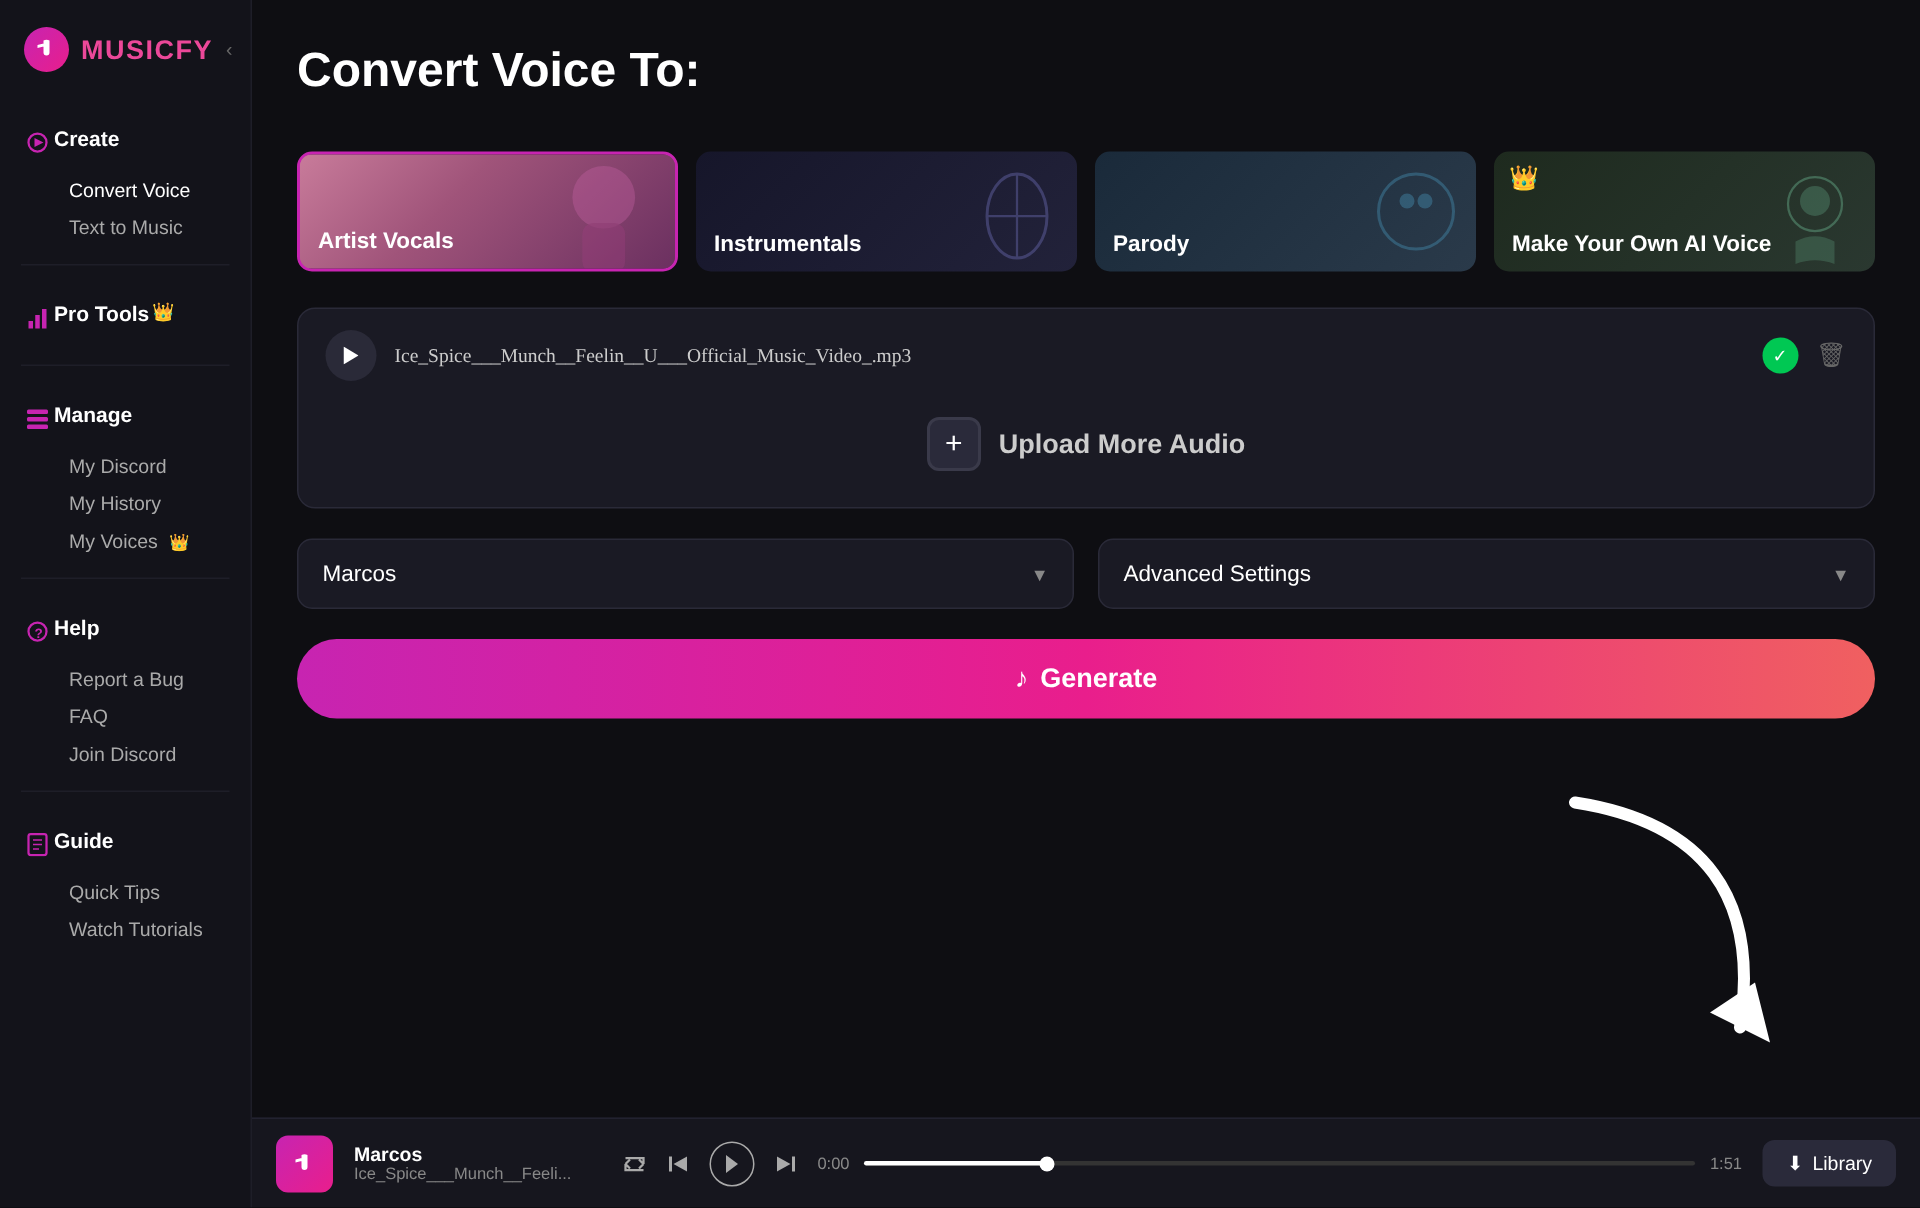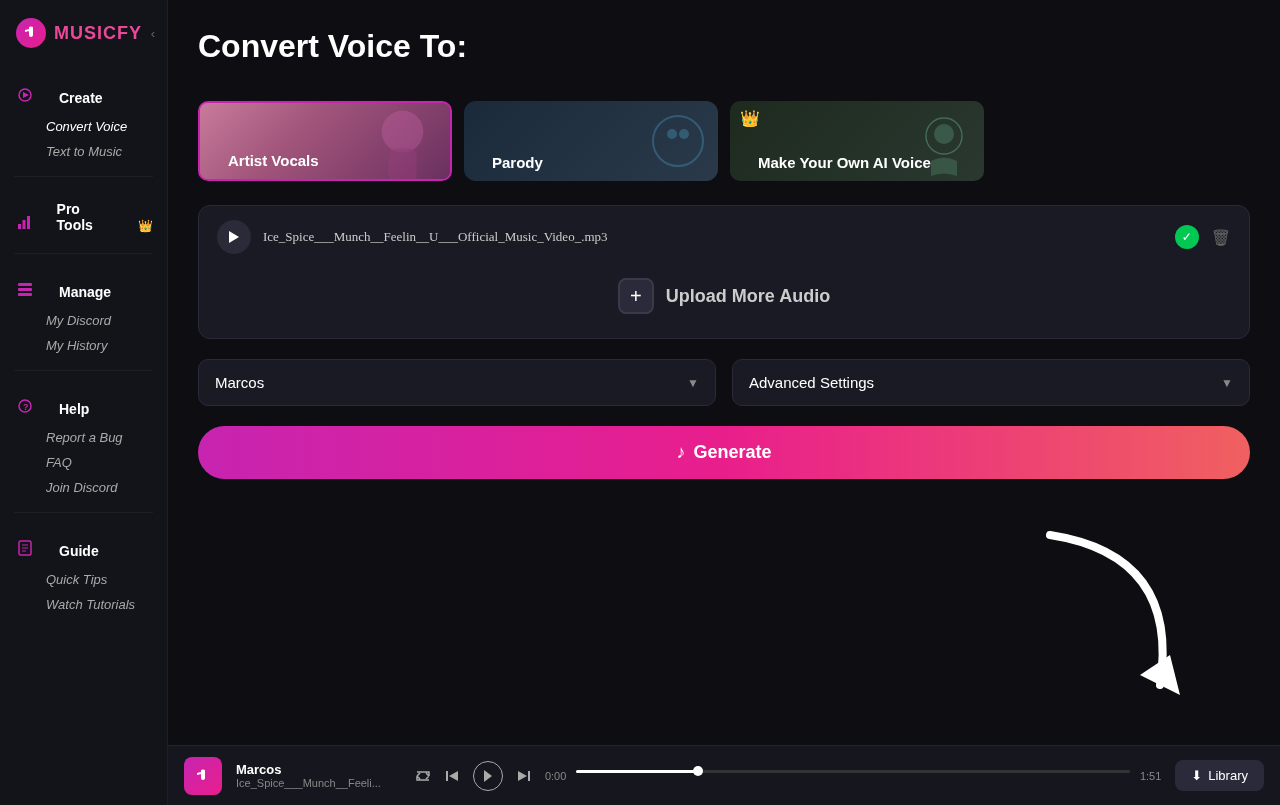--- a/index.html
+++ b/index.html
@@ -55,22 +55,22 @@
       color: #666;
       cursor: pointer;
       font-size: 13px;
     }
 
     .sidebar-section {
       padding: 10px 0 6px 0;
     }
     .sidebar-section-header {
       display: flex;
-      align-items: flex-end;
-      gap: 23px;
+      align-items: flex-start;
+      gap: 0;
       padding: 8px 14px;
       cursor: pointer;
     }
     .sidebar-section-icon {
       width: 22px;
       height: 22px;
       display: flex;
       align-items: center;
       justify-content: center;
       font-size: 15px;
@@ -82,21 +82,20 @@
       color: #fff;
     }
     .crown-icon { font-size: 12px; margin-left: 2px; }
 
     .sidebar-item {
       padding: 5px 14px 5px 46px;
       font-size: 13px;
       color: #aaa;
       cursor: pointer;
       border-radius: 4px;
-      font-style: italic;
     }
     .sidebar-item.active { color: #fff; }
 
     .sidebar-divider {
       height: 1px;
       background: #1e1e28;
       margin: 6px 14px;
     }
 
     
@@ -140,21 +139,20 @@
     }
     .voice-card.active {
       border: 2px solid #c724b1;
     }
     .voice-card-label {
       font-size: 15px;
       font-weight: 600;
       color: #fff;
       z-index: 2;
       position: relative;
-      margin-left: 16px;
     }
     .voice-card-bg {
       position: absolute;
       inset: 0;
       z-index: 1;
     }
     .card-artist { background: linear-gradient(135deg, #c87b9a 0%, #a0547a 40%, #6b3060 100%); }
 
     .crown-badge {
       position: absolute;
@@ -356,21 +354,21 @@
     .ctrl-btn.play-main {
       width: 30px;
       height: 30px;
       border: 1.5px solid #aaa;
       border-radius: 50%;
       justify-content: center;
     }
     .player-progress {
       flex: 1;
       display: flex;
-      align-items: flex-start;
+      align-items: center;
       gap: 10px;
     }
     .time-label {
       font-size: 11px;
       color: #888;
       white-space: nowrap;
     }
     .progress-track {
       flex: 1;
       height: 3px;
@@ -470,20 +468,24 @@
         <svg width="16" height="16" viewBox="0 0 16 16" fill="#c724b1">
           <rect x="1" y="2" width="14" height="3" rx="1" fill="#c724b1"></rect>
           <rect x="1" y="7" width="14" height="3" rx="1" fill="#c724b1"></rect>
           <rect x="1" y="12" width="14" height="3" rx="1" fill="#c724b1"></rect>
         </svg>
       </div>
       <span class="sidebar-section-label">Manage</span>
     </div>
     <div class="sidebar-item">My Discord</div>
     <div class="sidebar-item">My History</div>
+    <div class="sidebar-item">
+      <span>My Voices</span>
+      <span style="font-size:11px; margin-left:4px;">👑</span>
+    </div>
   </div>
 
   <div class="sidebar-divider"></div>
 
   <div class="sidebar-section">
     <div class="sidebar-section-header">
       <div class="sidebar-section-icon">
         <svg width="16" height="16" viewBox="0 0 16 16" fill="none">
           <circle cx="8" cy="8" r="6" stroke="#c724b1" stroke-width="1.5"></circle>
           <text x="6" y="12" fill="#c724b1" font-size="9" font-weight="bold">?</text>
@@ -526,22 +528,30 @@
           <div class="voice-card-bg card-artist"></div>
 
           <svg style="position:absolute;right:0;top:0;width:100%;height:100%;z-index:1;opacity:0.5" viewBox="0 0 260 80" preserveAspectRatio="xMaxYMax meet">
             <ellipse cx="210" cy="30" rx="22" ry="22" fill="#c060a0" opacity="0.8"></ellipse>
             <rect x="195" y="48" width="30" height="35" rx="8" fill="#a04080" opacity="0.7"></rect>
             <circle cx="224" cy="18" rx="6" ry="6" fill="none" stroke="#ff80c0" stroke-width="2" opacity="0.6"></circle>
           </svg>
           <span class="voice-card-label">Artist Vocals</span>
         </div>
 
-
-        <div class="voice-card" style="background: linear-gradient(135deg, #1a2a3a 0%, #2a3a4a 100%); border-radius: 12px;">
+        <div class="voice-card" style="background: linear-gradient(135deg, #16162a 0%, #22223a 100%);">
+          <svg style="position:absolute;right:10px;top:5px;width:80px;height:75px;z-index:1;opacity:0.5" viewBox="0 0 80 75">
+            <ellipse cx="50" cy="38" rx="20" ry="28" fill="none" stroke="#6060a0" stroke-width="2"></ellipse>
+            <line x1="50" y1="10" x2="50" y2="66" stroke="#6060a0" stroke-width="1.5"></line>
+            <line x1="30" y1="38" x2="70" y2="38" stroke="#6060a0" stroke-width="1.5"></line>
+          </svg>
+          <span class="voice-card-label">Instrumentals</span>
+        </div>
+
+        <div class="voice-card" style="background: linear-gradient(135deg, #1a2a3a 0%, #2a3a4a 100%);">
           <svg style="position:absolute;right:8px;top:5px;width:80px;height:75px;z-index:1;opacity:0.5" viewBox="0 0 80 75">
             <circle cx="48" cy="35" r="25" fill="none" stroke="#4080a0" stroke-width="2"></circle>
             <circle cx="42" cy="28" r="5" fill="#4080a0"></circle>
             <circle cx="54" cy="28" r="5" fill="#4080a0"></circle>
           </svg>
           <span class="voice-card-label">Parody</span>
         </div>
 
         <div class="voice-card" style="background: linear-gradient(135deg, #1e2a1e 0%, #2a3830 100%);">
           <span class="crown-badge">👑</span>

